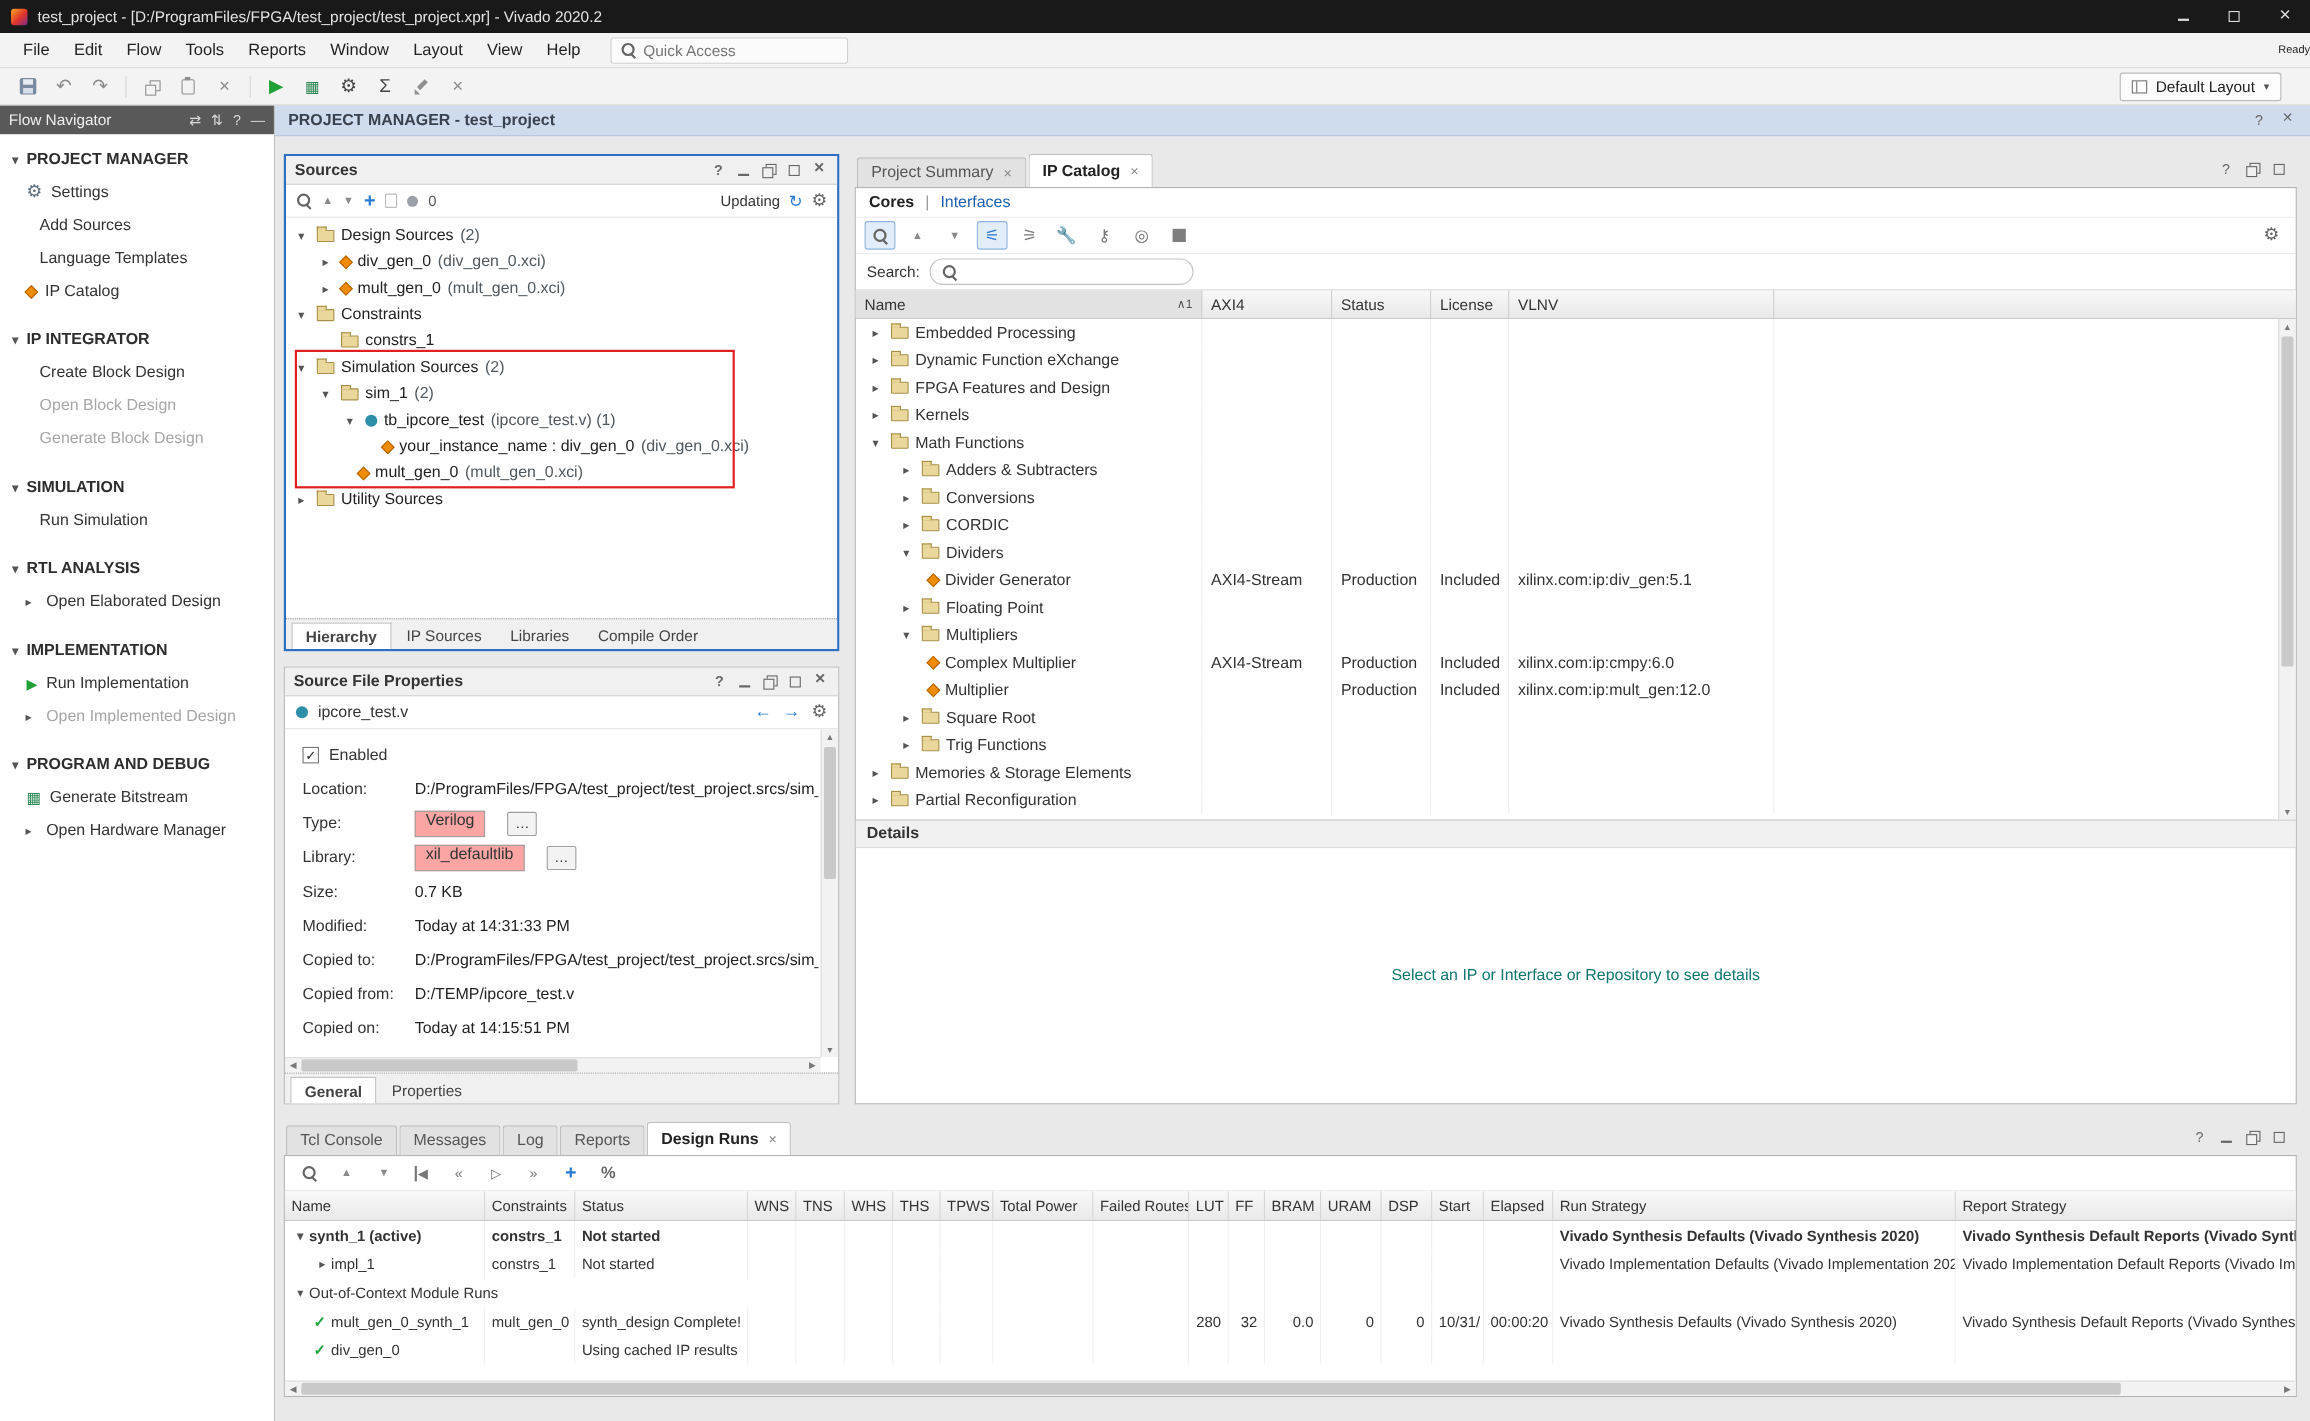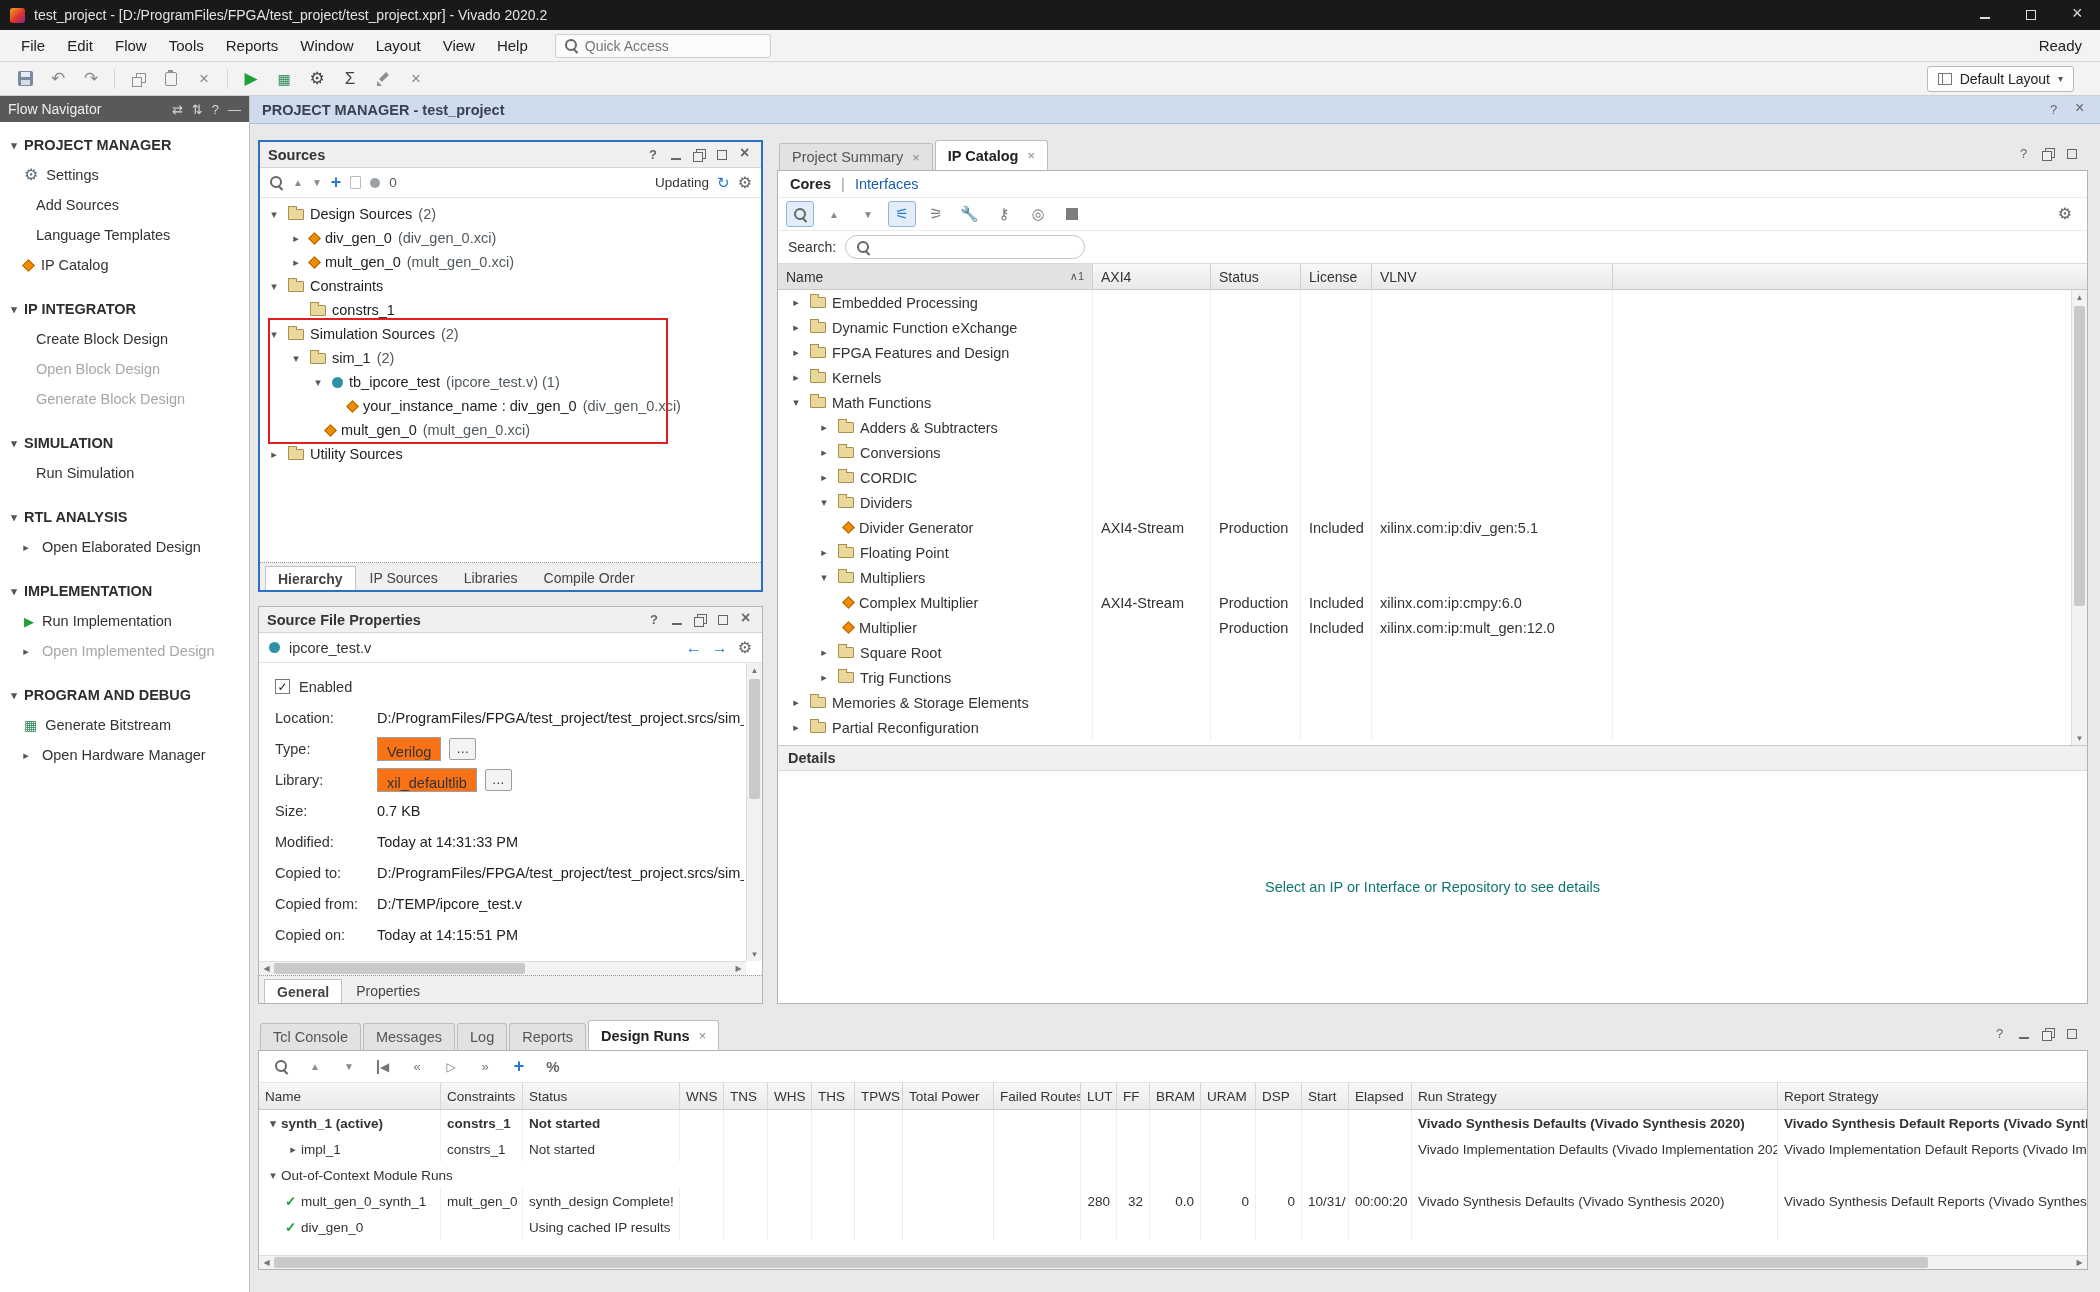--- a/index.html
+++ b/index.html
@@ -16,21 +16,21 @@
   .wic{width:16px;height:16px;position:relative;display:inline-block}
   .wic-min-w::after{content:"";position:absolute;left:3px;right:3px;bottom:4px;height:2px;background:#ddd}
   .wic-max-w::after{content:"";position:absolute;inset:3px;border:1.5px solid #ddd}
   .wic-close-w::after{content:"×";position:absolute;left:3px;top:-4px;font-size:18px;color:#ddd}
 
   
   .menubar{position:absolute;left:0;top:30px;right:0;height:32px;background:#f3f3f3;border-bottom:1px solid #d8d8d8;display:flex;align-items:center;padding-left:10px}
   .menu-item{padding:5px 11px;font-size:15px;color:#222;border-radius:3px}
   .quick-access{margin-left:16px;display:flex;align-items:center;gap:6px;border:1px solid #cfcfcf;background:#fbfbfb;border-radius:3px;height:24px;padding:0 8px;width:216px}
   .quick-access input{border:none;outline:none;background:transparent;font-size:14px;width:140px;color:#555}
-  .menu-right{margin-left:auto;padding-right:18px;font-size:15px;color:#222}
+  .menu-right{margin-left:auto;font-size:10px;color:#222}
 
   
   .toolbar{position:absolute;left:0;top:62px;right:0;height:34px;background:#f3f3f3;border-bottom:1px solid #cfcfcf;display:flex;align-items:center;padding-left:10px;gap:3px}
   .tool-btn{width:30px;height:28px;display:flex;align-items:center;justify-content:center;border-radius:3px;color:#8a8a8a;font-size:17px}
   .tool-sep{width:1px;height:20px;background:#d5d5d5;margin:0 5px}
   .green{color:#21a038}.dark{color:#444}
   .i-floppy{width:15px;height:15px;background:#7a8aa0;border-radius:2px;position:relative}
   .i-floppy::before{content:"";position:absolute;left:3px;top:1px;width:9px;height:5px;background:#e8ecf2}
   .i-floppy::after{content:"";position:absolute;left:3px;bottom:1px;width:9px;height:5px;background:#d7dde6}
   .i-copy{width:14px;height:14px;position:relative}
@@ -113,21 +113,21 @@
   .b-tab{height:24px;padding:0 12px;display:flex;align-items:center;font-size:14px;color:#444}
   .b-tab.active{background:#fff;border:1px solid #c2c2c2;border-bottom:none;font-weight:bold}
 
   
   .sfp-sub{height:30px;display:flex;align-items:center;gap:9px;padding:0 10px;border-bottom:1px solid #e3e3e3;font-size:14.5px;flex:none}
   .sfp-nav{margin-left:auto;display:flex;gap:10px;align-items:center;color:#2a7ad2;font-size:16px}
   .sfp-body{flex:1;position:relative;padding:8px 18px 0 16px;overflow:hidden}
   .frow{height:31px;display:flex;align-items:center;font-size:14.5px}
   .flabel{width:102px;color:#333;flex:none}
   .fvalue{color:#222;white-space:nowrap;overflow:hidden}
-  .combo{height:24px;border:1px solid #9f9f9f;background:#f97316;display:flex;align-items:flex-end;padding:0 9px;margin-right:8px}
+  .combo{height:24px;border:1px solid #9f9f9f;background:#fca5a5;display:flex;align-items:flex-start;padding:0 9px;margin-right:20px}
   .dots-btn{width:27px;height:22px;border:1px solid #9f9f9f;background:#f3f3f3;display:flex;align-items:center;justify-content:center;border-radius:2px;font-size:13px;color:#333}
   .checkbox{width:15px;height:15px;border:1px solid #777;background:#fff;display:flex;align-items:center;justify-content:center;margin-right:9px;font-size:12px;color:#222;flex:none}
   .checkbox::after{content:"✓"}
 
   .hscroll{position:absolute;left:0;right:16px;bottom:0;height:14px;background:#f2f2f2;border-top:1px solid #ddd;display:flex;align-items:center}
   .hs-btn{width:15px;height:13px;display:flex;align-items:center;justify-content:center;font-size:8px;color:#777}
   .hs-track{flex:1;position:relative;height:100%}
   .hs-thumb{position:absolute;top:1px;bottom:1px;background:#c9c9c9;border-radius:2px}
   .vscroll{position:absolute;top:0;bottom:14px;right:0;width:16px;background:#f2f2f2;border-left:1px solid #ddd}
   .vs-btn{height:14px;display:flex;align-items:center;justify-content:center;font-size:8px;color:#777}

